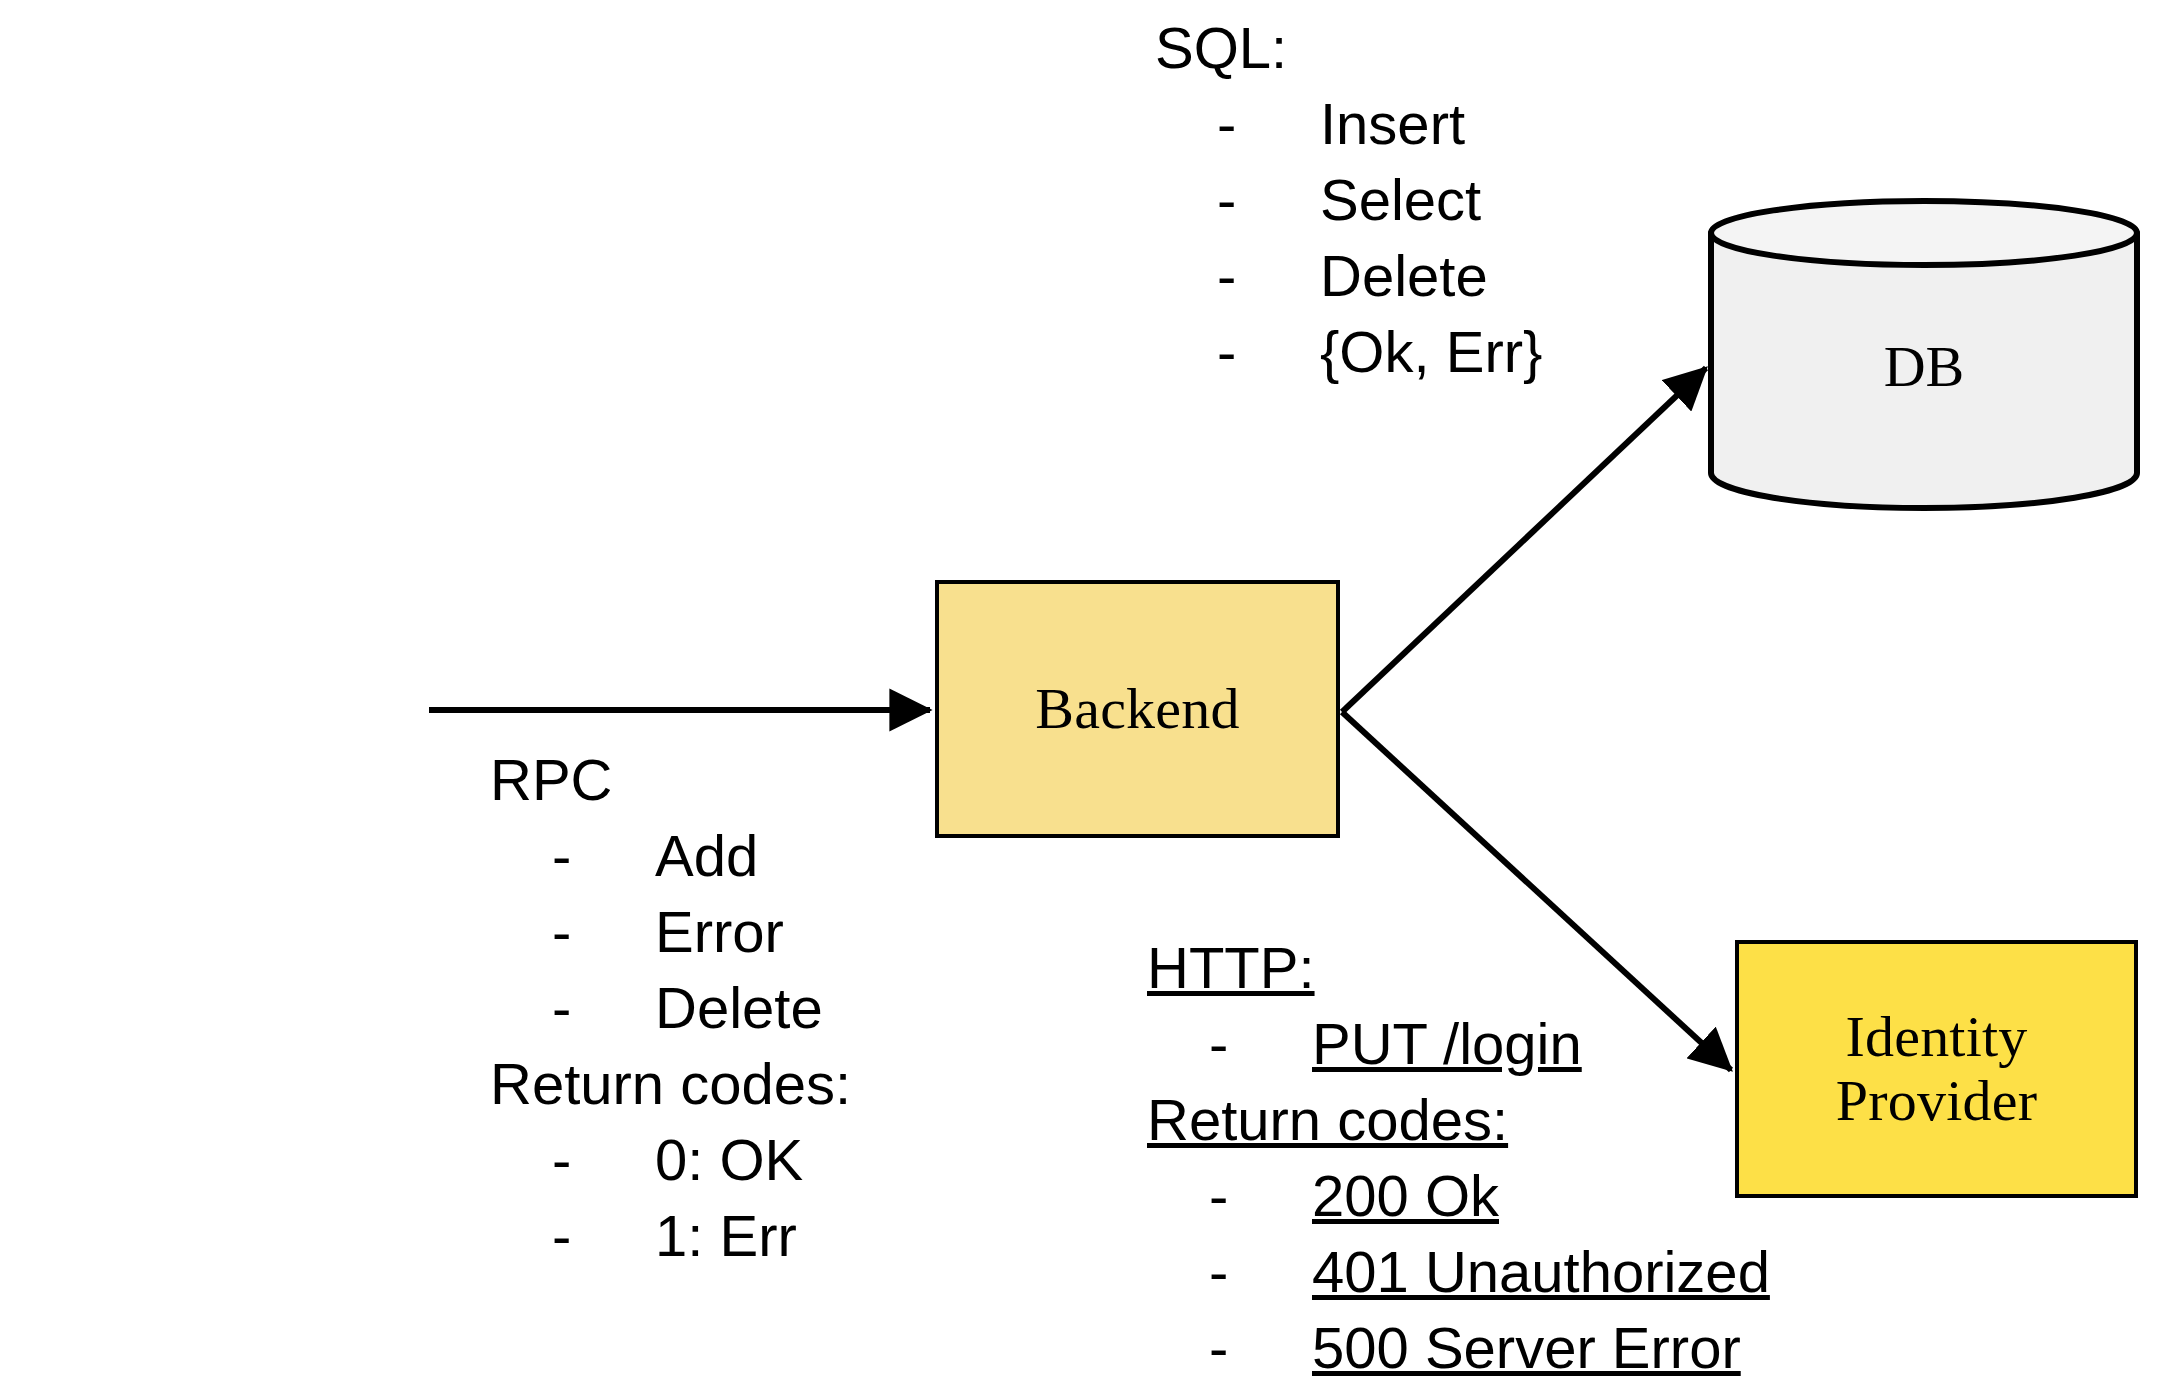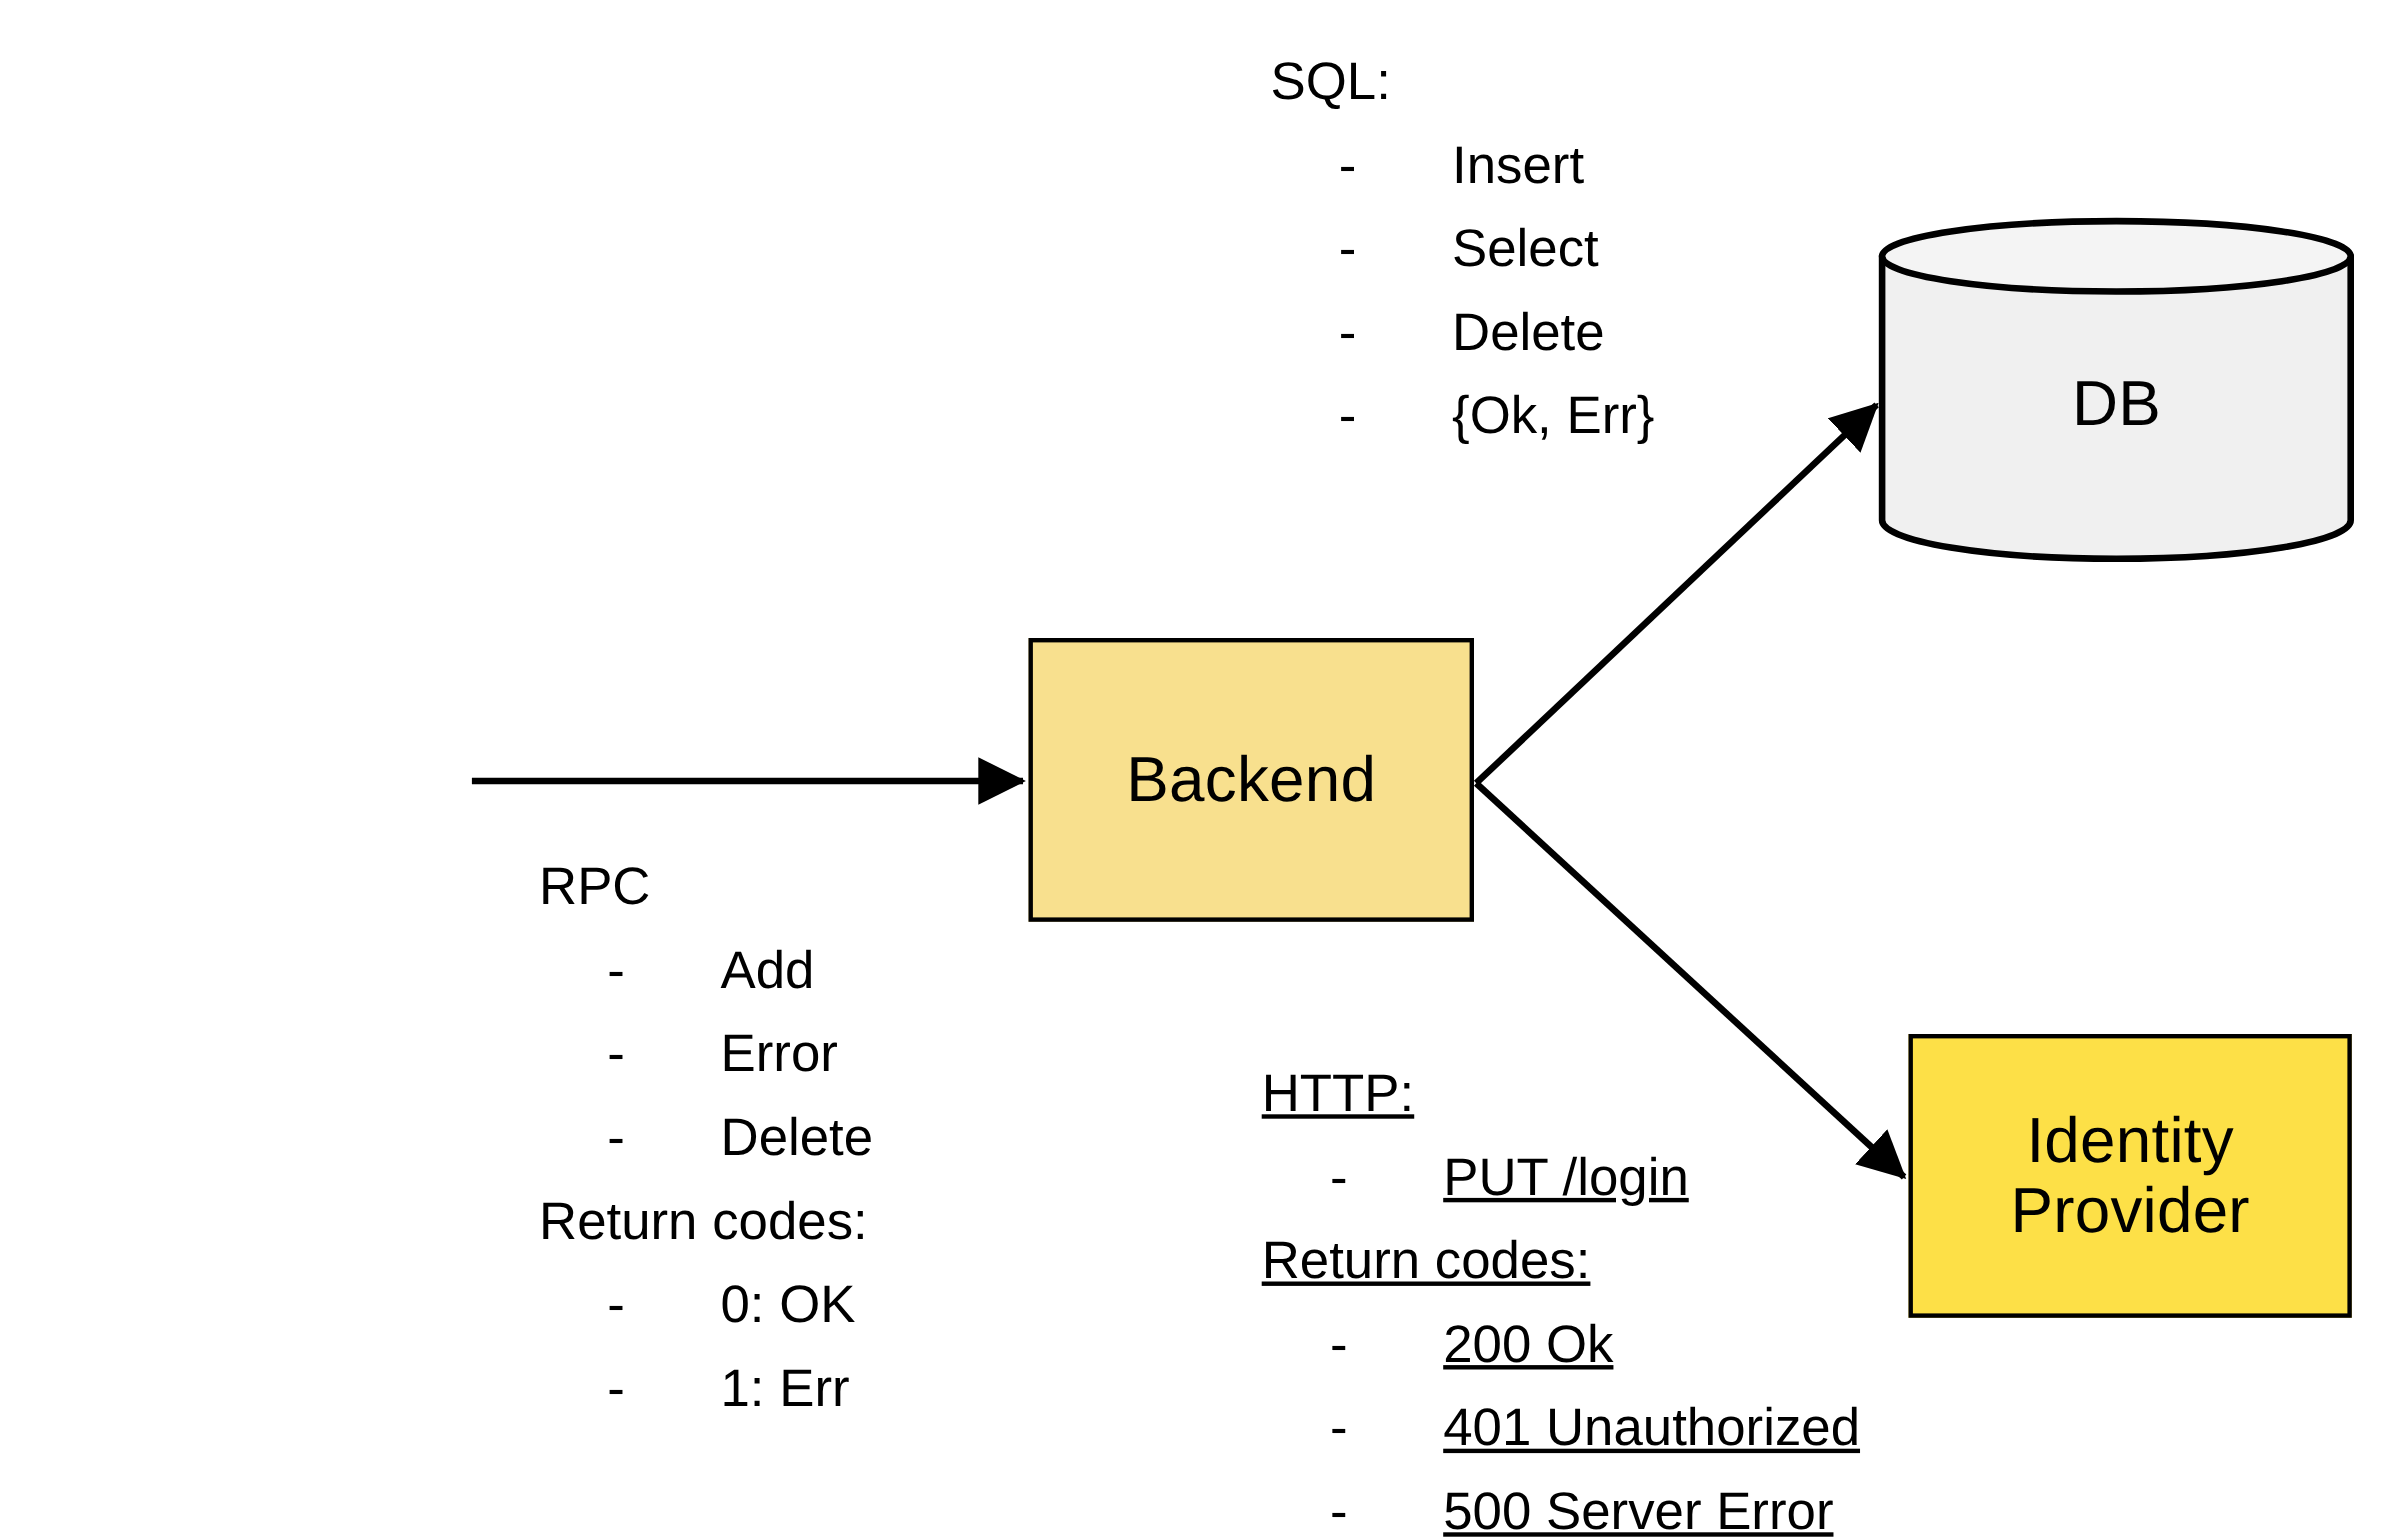--- a/index.html
+++ b/index.html
@@ -30,21 +30,21 @@
     line-height: 1.1;
     letter-spacing: 0.2px;
   }
   .node-box.yellow { background: #F8E08E; }
   .node-box.gray   { background: #fde047; }
 
   #client-node  { left: 22px;   top: 580px; width: 405px; height: 258px; }
   #backend-node { left: 935px;  top: 580px; width: 405px; height: 258px; }
   #idp-node     { left: 1735px; top: 940px; width: 403px; height: 258px; }
 
-  .node-label { pointer-events: none; white-space: pre-line; }
+  .node-label { pointer-events: none; white-space: pre-line; font-family: Liberation Serif, serif; }
 
   
   #db-node {
     position: absolute;
     left: 1706px;
     top: 198px;
     width: 436px;
     height: 310px;
   }
   #db-node svg { display: block; width: 100%; height: 100%; overflow: visible; }
@@ -61,24 +61,23 @@
   #arrows {
     position: absolute;
     left: 0; top: 0;
     width: 2178px; height: 1398px;
     pointer-events: none;
   }
 
   
   .ann-block {
     position: absolute;
-    font-size: 48px;
+    font-size: 58px;
     line-height: 76px;
     white-space: nowrap;
-    margin-top: 27px;
   }
   .ann-head { display: block; }
   .ann-item { display: block; position: relative; padding-left: 165px; }
   .ann-item .dash {
     position: absolute;
     left: 62px;
     top: 0;
   }
 
   #sql-annotation  { left: 1155px; top: 10px; }

